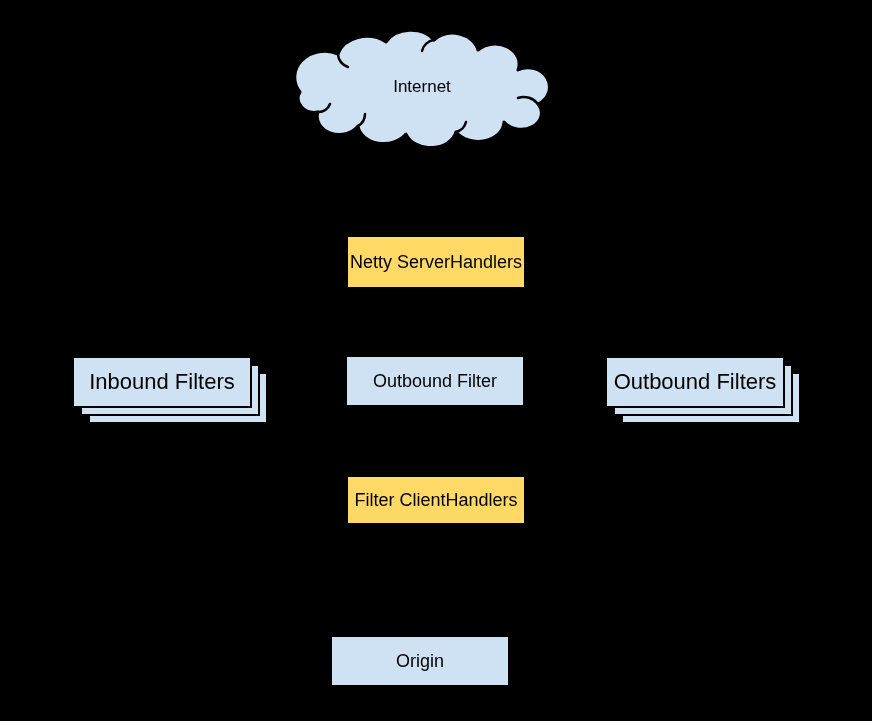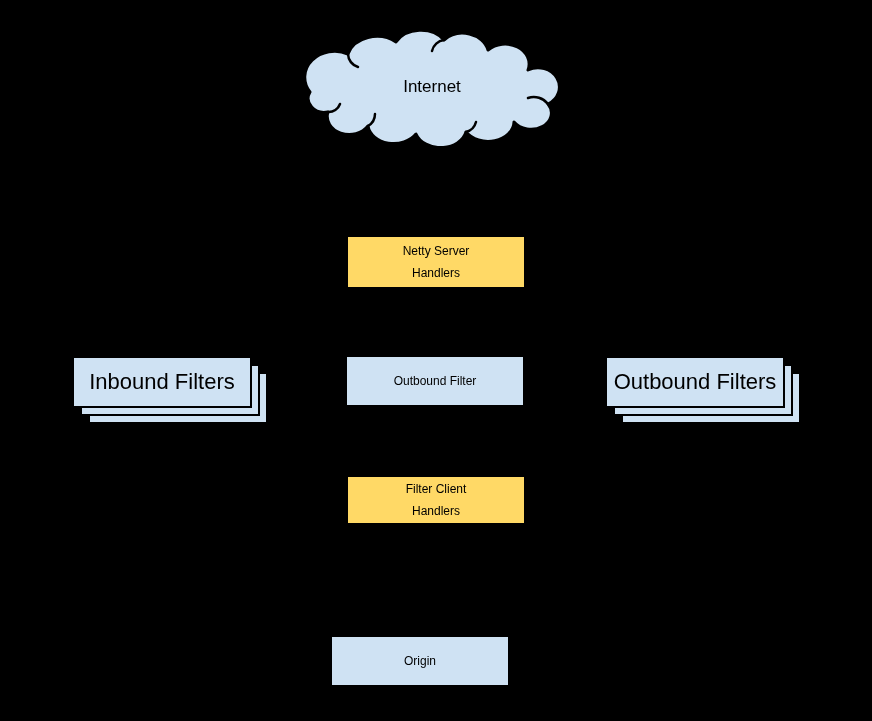--- a/index.html
+++ b/index.html
@@ -12,21 +12,21 @@
   .stage {
     position: relative;
     width: 872px; height: 721px;
     background: var(--bg, #000);
     overflow: hidden;
   }
 
   
   .cloud-wrap {
     position: absolute;
-    left: 304px; top: 28px;
+    left: 294px; top: 28px;
     width: 256px; height: 118px;
   }
   .cloud-wrap svg { position: absolute; left: 0; top: 0; width: 100%; height: 100%; }
   .cloud-body {
     fill: var(--node-blue, #cfe2f3);
     stroke: var(--outline, #000);
     stroke-width: 3;
     stroke-linejoin: round;
   }
   .hook {
@@ -39,24 +39,24 @@
     position: absolute; left: 0; top: 0;
     width: 100%; height: 100%;
     display: flex; align-items: center; justify-content: center;
     font-size: 17px;
     color: var(--text, #000);
   }
 
   
   .box {
     position: absolute;
-    display: flex; flex-direction: column;
+    display: flex; flex-direction: row;
     align-items: center; justify-content: center;
     text-align: center;
-    font-size: 12px;
+    font-size: 18px;
     line-height: 22px;
     border: 2px solid var(--outline, #000);
     box-sizing: border-box;
     color: var(--text, #000);
   }
   .box.blue   { background: var(--node-blue, #cfe2f3); }
   .box.yellow { background: var(--node-yellow, #ffd966); }
 
   .box-netty-server { left: 346px; top: 235px; width: 180px; height: 54px; }
   .box-endpoint     { left: 345px; top: 355px; width: 180px; height: 52px; }

